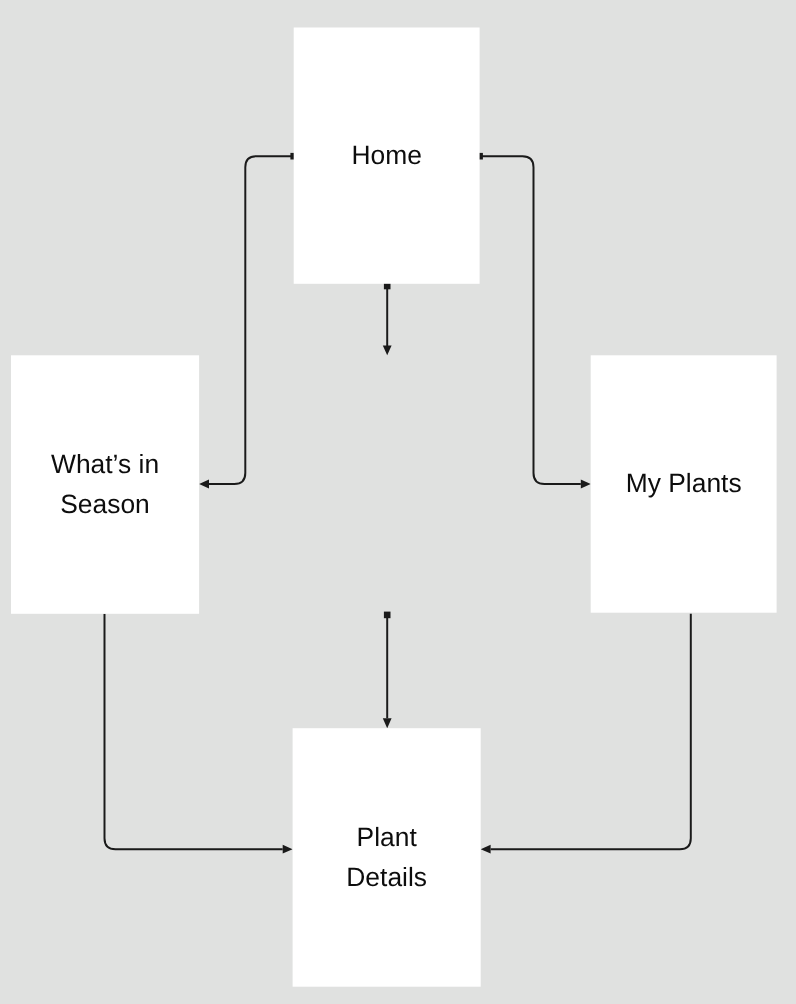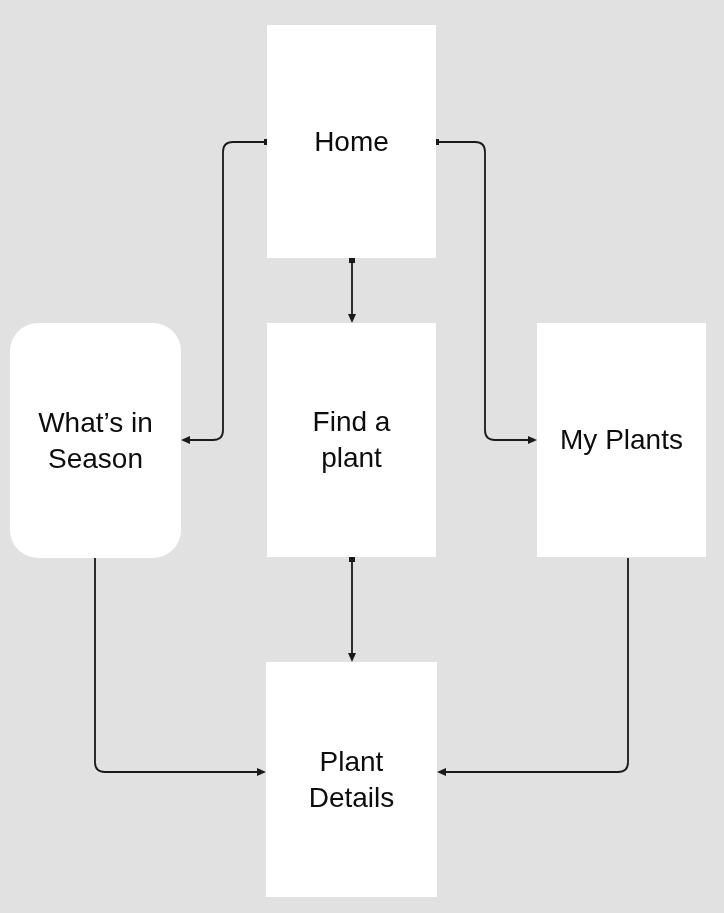--- a/index.html
+++ b/index.html
@@ -35,29 +35,29 @@
     stroke:none;
   }
   .node{
     position:absolute;
     background:var(--node-fill);
     display:flex;
     align-items:center;
     justify-content:center;
     text-align:center;
     color:var(--text);
-    font-size:28px;
+    font-size:24px;
     line-height:36px;
     cursor:pointer;
   }
   .node .label{
     white-space:pre-line;
   }
   #node-home     {left:267px; top:25px;  width:169px; height:233px;}
-  #node-season   {left:10px;  top:323px; width:171px; height:235px;border-radius:28px;}
+  #node-season   {left:10px;  top:323px; width:171px; height:235px;}
   #node-find     {left:267px; top:323px; width:169px; height:234px;}
   #node-myplants {left:537px; top:323px; width:169px; height:234px;justify-content:center;}
   #node-details  {left:266px; top:662px; width:171px; height:235px;}
 </style>
 </head>
 <body>
 
 <div class="canvas">
 
   <svg class="edges" viewBox="0 0 724 913" aria-hidden="true">
@@ -99,24 +99,20 @@
 
   <div class="node" id="node-home">
     <span class="label">Home</span>
   </div>
 
   <div class="node" id="node-season">
     <span class="label">What’s in
 Season</span>
   </div>
 
-  <div class="node" id="node-find">
-    <span class="label">Find a
-plant</span>
-  </div>
 
   <div class="node" id="node-myplants">
     <span class="label">My Plants</span>
   </div>
 
   <div class="node" id="node-details">
     <span class="label">Plant
 Details</span>
   </div>
 

